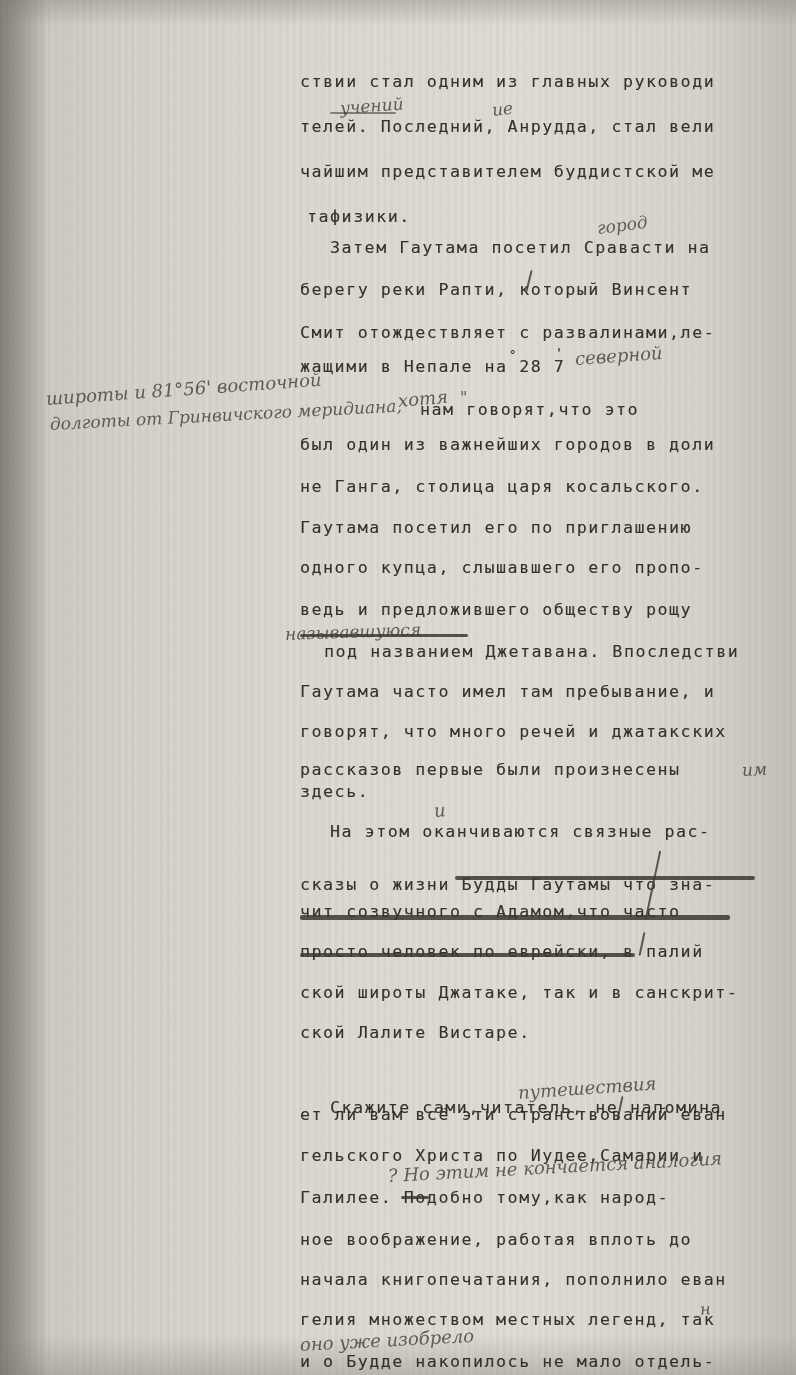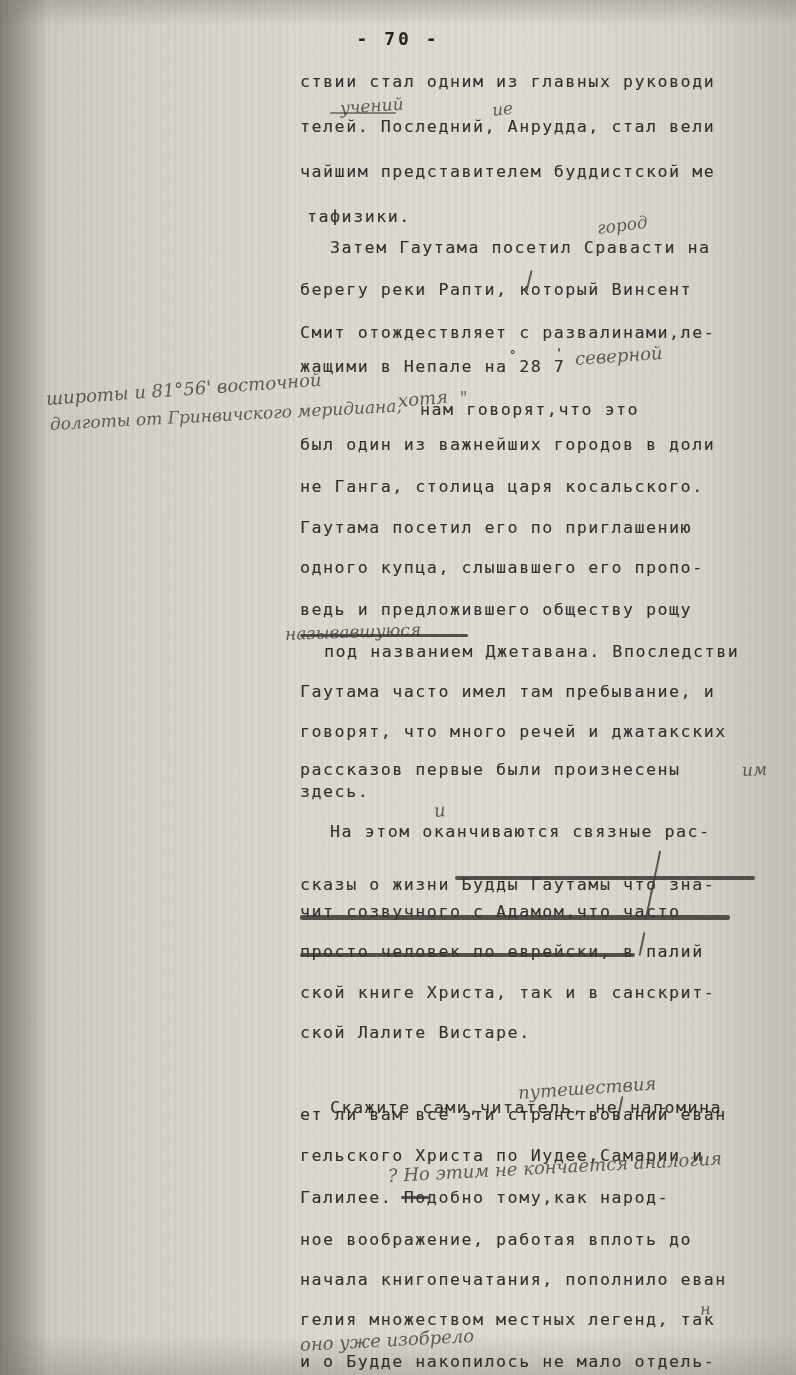--- a/index.html
+++ b/index.html
@@ -103,21 +103,20 @@
 </style>
 </head>
 <body>
 
 <div id="page">
 
   <div id="left-strip"></div>
   <div id="top-shade"></div>
   <div id="bottom-shade"></div>
 
-  <div class="page-num">- 70 -</div>
 
   <div id="typed-layer">
       <div class="typed" style="left: 300px; top: 72px;">ствии стал одним из главных руководи</div>
       <div class="typed" style="left: 300px; top: 117px;">телей. Последний, Анрудда, стал вели</div>
       <div class="typed" style="left: 300px; top: 162px;">чайшим представителем буддистской ме</div>
       <div class="typed" style="left: 300px; top: 207px; margin-left: 7px;">тафизики.</div>
       <div class="typed" style="left: 330px; top: 238px;">Затем Гаутама посетил Сравасти на</div>
       <div class="typed" style="left: 300px; top: 280px;">берегу реки Рапти, который Винсент</div>
       <div class="typed" style="left: 300px; top: 323px;">Смит отождествляет с развалинами,ле-</div>
       <div class="typed" style="left: 300px; top: 357px;">жащими в Непале на 28 7</div>
@@ -129,21 +128,21 @@
       <div class="typed" style="left: 300px; top: 600px;">ведь и предложившего обществу рощу</div>
       <div class="typed" style="left: 300px; top: 642px; margin-left: 24px;">под названием Джетавана. Впоследстви</div>
       <div class="typed" style="left: 300px; top: 682px;">Гаутама часто имел там пребывание, и</div>
       <div class="typed" style="left: 300px; top: 722px;">говорят, что много речей и джатакских</div>
       <div class="typed" style="left: 300px; top: 760px;">рассказов первые были произнесены</div>
       <div class="typed" style="left: 300px; top: 782px;">здесь.</div>
       <div class="typed" style="left: 330px; top: 822px;">На этом оканчиваются связные рас-</div>
       <div class="typed" style="left: 300px; top: 875px;">сказы о жизни Будды Гаутамы что зна-</div>
       <div class="typed" style="left: 300px; top: 902px;">чит созвучного с Адамом,что часто</div>
       <div class="typed" style="left: 300px; top: 942px;">просто человек по еврейски, в палий</div>
-      <div class="typed" style="left: 300px; top: 983px;">ской книге Христа, так и в санскрит-</div>
+      <div class="typed" style="left: 300px; top: 983px;">ской широты Джатаке, так и в санскрит-</div>
       <div class="typed" style="left: 300px; top: 1023px;">ской Лалите Вистаре.</div>
       <div class="typed" style="left: 330px; top: 1098px;">Скажите сами,читатель, не напомина</div>
       <div class="typed" style="left: 300px; top: 1105px;">ет ли вам всё эти странствований еван</div>
       <div class="typed" style="left: 300px; top: 1146px;">гельского Христа по Иудее,Самарии и</div>
       <div class="typed" style="left: 300px; top: 1188px;">Галилее. Подобно тому,как народ-</div>
       <div class="typed" style="left: 300px; top: 1230px;">ное воображение, работая вплоть до</div>
       <div class="typed" style="left: 300px; top: 1270px;">начала книгопечатания, пополнило еван</div>
       <div class="typed" style="left: 300px; top: 1310px;">гелия множеством местных легенд, так</div>
       <div class="typed" style="left: 300px; top: 1352px;">и о Будде накопилось не мало отдель-</div>
       <div class="typed" style="left: 509px; top: 348px; font-size: 12px;">°</div>

